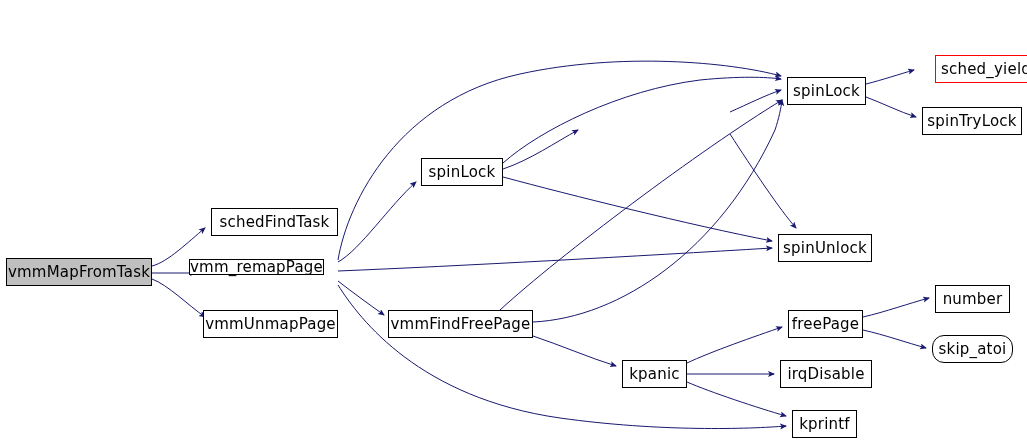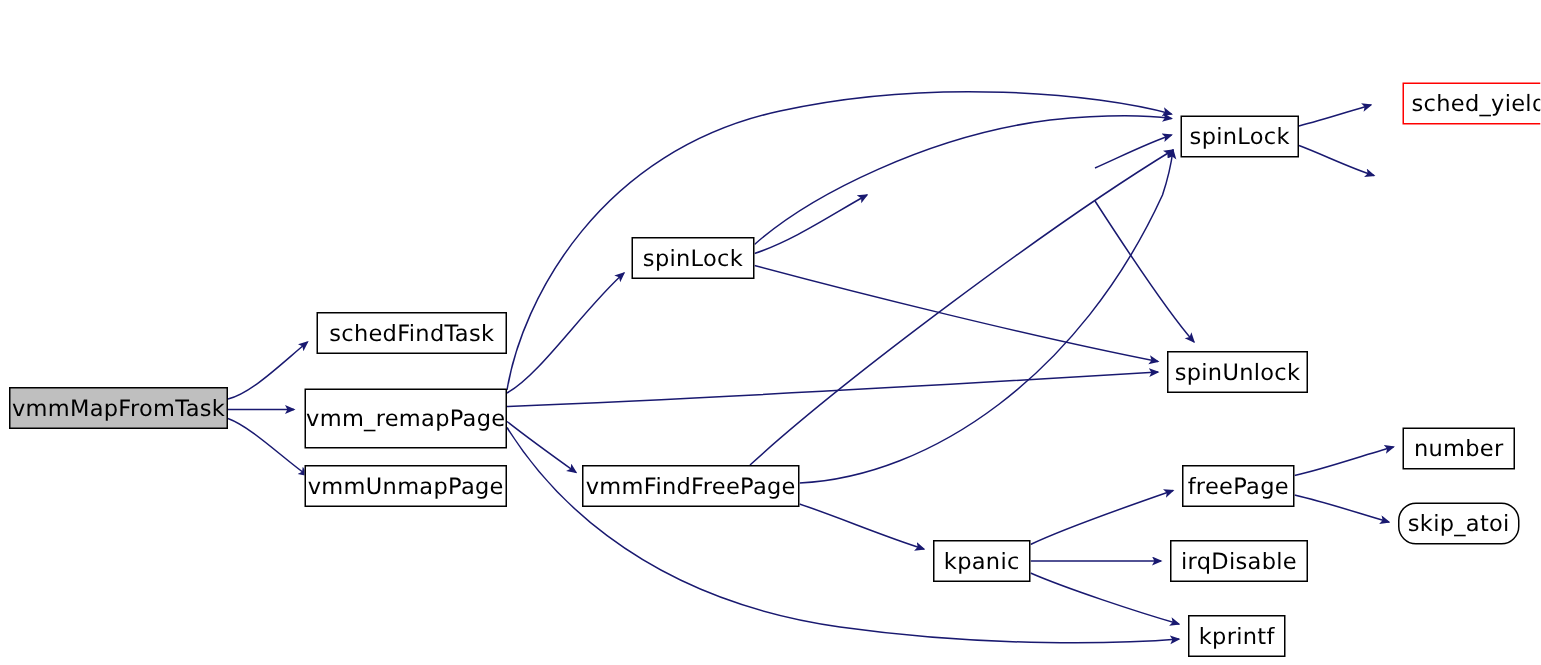--- a/index.html
+++ b/index.html
@@ -62,21 +62,21 @@
       <path d="M866,97 C882,103 900,112 916,117" fill="none" stroke="#191970" stroke-width="1" marker-end="url(#arrowhead)"></path>
       <path d="M863,317 C885,312 910,303 929,298" fill="none" stroke="#191970" stroke-width="1" marker-end="url(#arrowhead)"></path>
       <path d="M863,330 C885,335 908,343 926,348" fill="none" stroke="#191970" stroke-width="1" marker-end="url(#arrowhead)"></path>
     </svg>
 <div class="node highlight" style="left: 6px; top: 258px; width: 146px; height: 28px;">
       <span class="node-label">vmmMapFromTask</span>
     </div>
     <div class="node" style="left: 211px; top: 208px; width: 127px; height: 28px;">
       <span class="node-label">schedFindTask</span>
     </div>
-    <div class="node" style="left: 203px; top: 259px; width: 135px; height: 40px;">
+    <div class="node" style="left: 189px; top: 259px; width: 135px; height: 16px;">
       <span class="node-label">vmm_remapPage</span>
     </div>
     <div class="node" style="left: 203px; top: 310px; width: 135px; height: 28px;">
       <span class="node-label">vmmUnmapPage</span>
     </div>
     <div class="node" style="left: 421px; top: 158px; width: 82px; height: 28px;">
       <span class="node-label">spinLock</span>
     </div>
     <div class="node" style="left: 388px; top: 310px; width: 145px; height: 28px;">
       <span class="node-label">vmmFindFreePage</span>
@@ -95,19 +95,22 @@
     </div>
     <div class="node" style="left: 780px; top: 360px; width: 92px; height: 28px;">
       <span class="node-label">irqDisable</span>
     </div>
     <div class="node" style="left: 792px; top: 410px; width: 65px; height: 28px;">
       <span class="node-label">kprintf</span>
     </div>
     <div class="node warn" style="left: 920px; top: 55px; width: 102px; height: 28px; margin-left: 15px;">
       <span class="node-label">sched_yield</span>
     </div>
+    <div class="node" style="left: 922px; top: 107px; width: 100px; height: 28px;">
+      <span class="node-label">spinTryLock</span>
+    </div>
     <div class="node" style="left: 935px; top: 285px; width: 75px; height: 28px;">
       <span class="node-label">number</span>
     </div>
     <div class="node" style="left: 932px; top: 335px; width: 81px; height: 28px; border-radius: 12px;">
       <span class="node-label">skip_atoi</span>
     </div>
   </div>
 
 </body></html>

